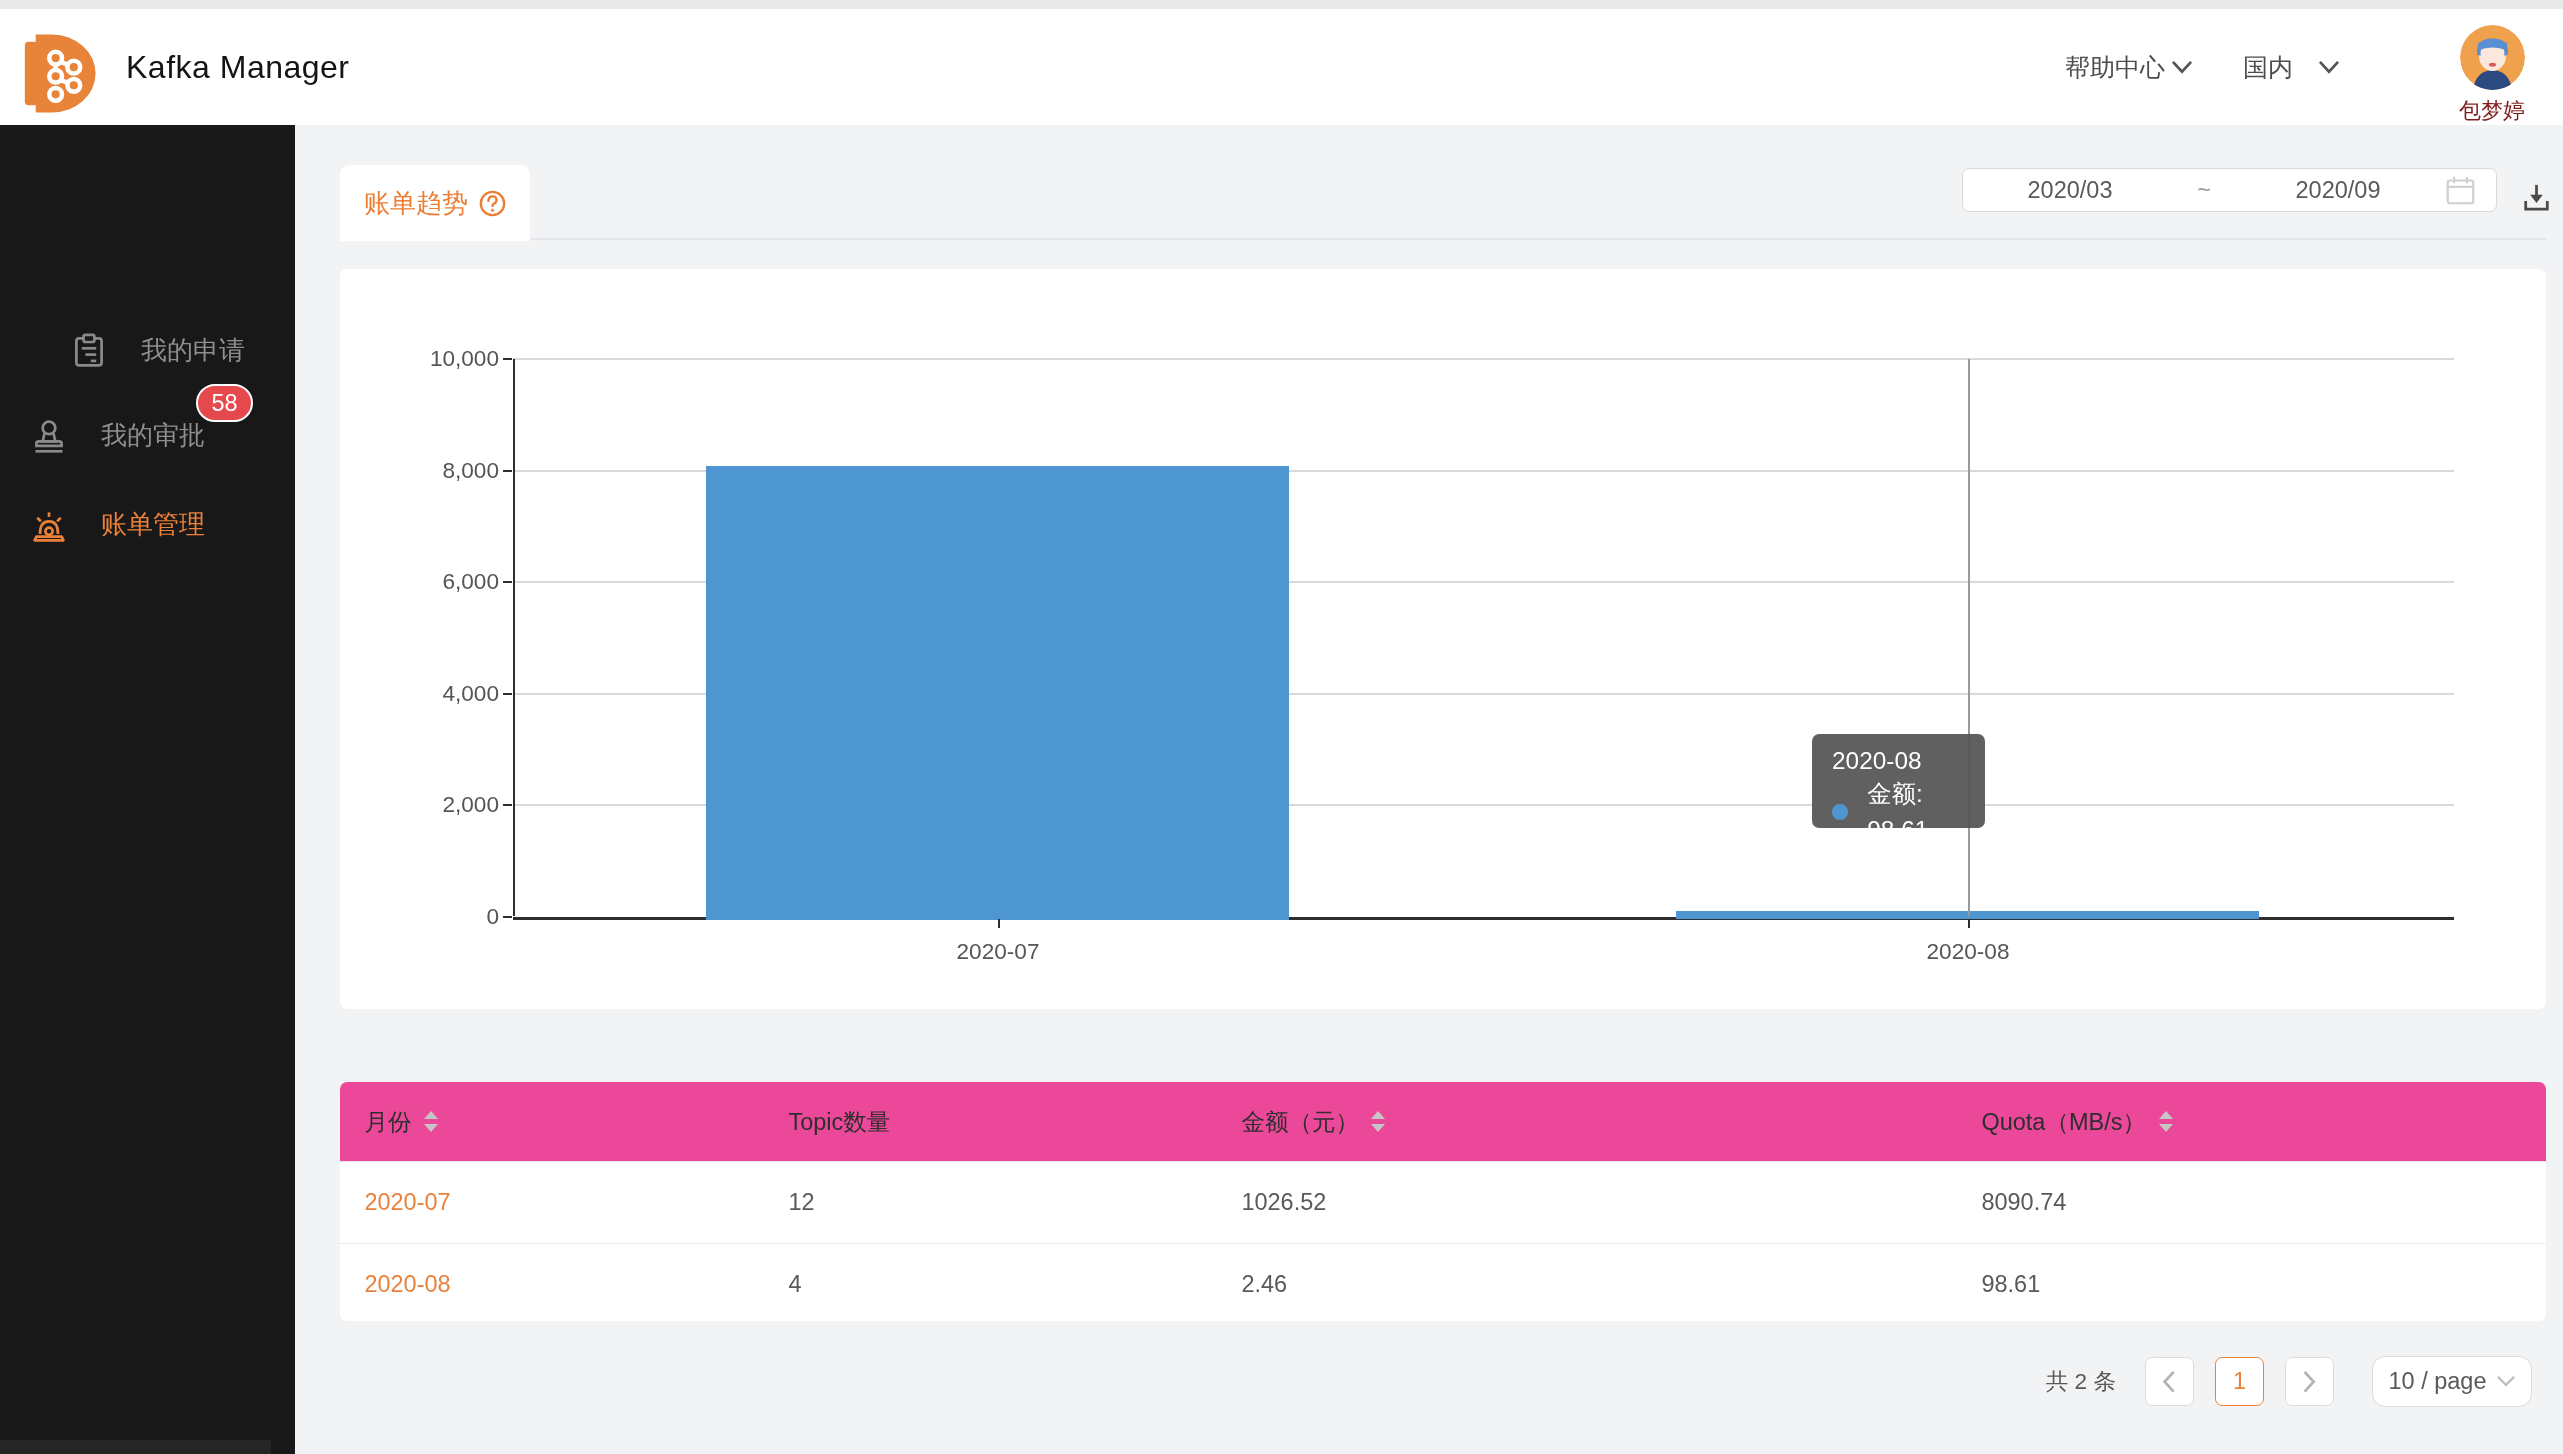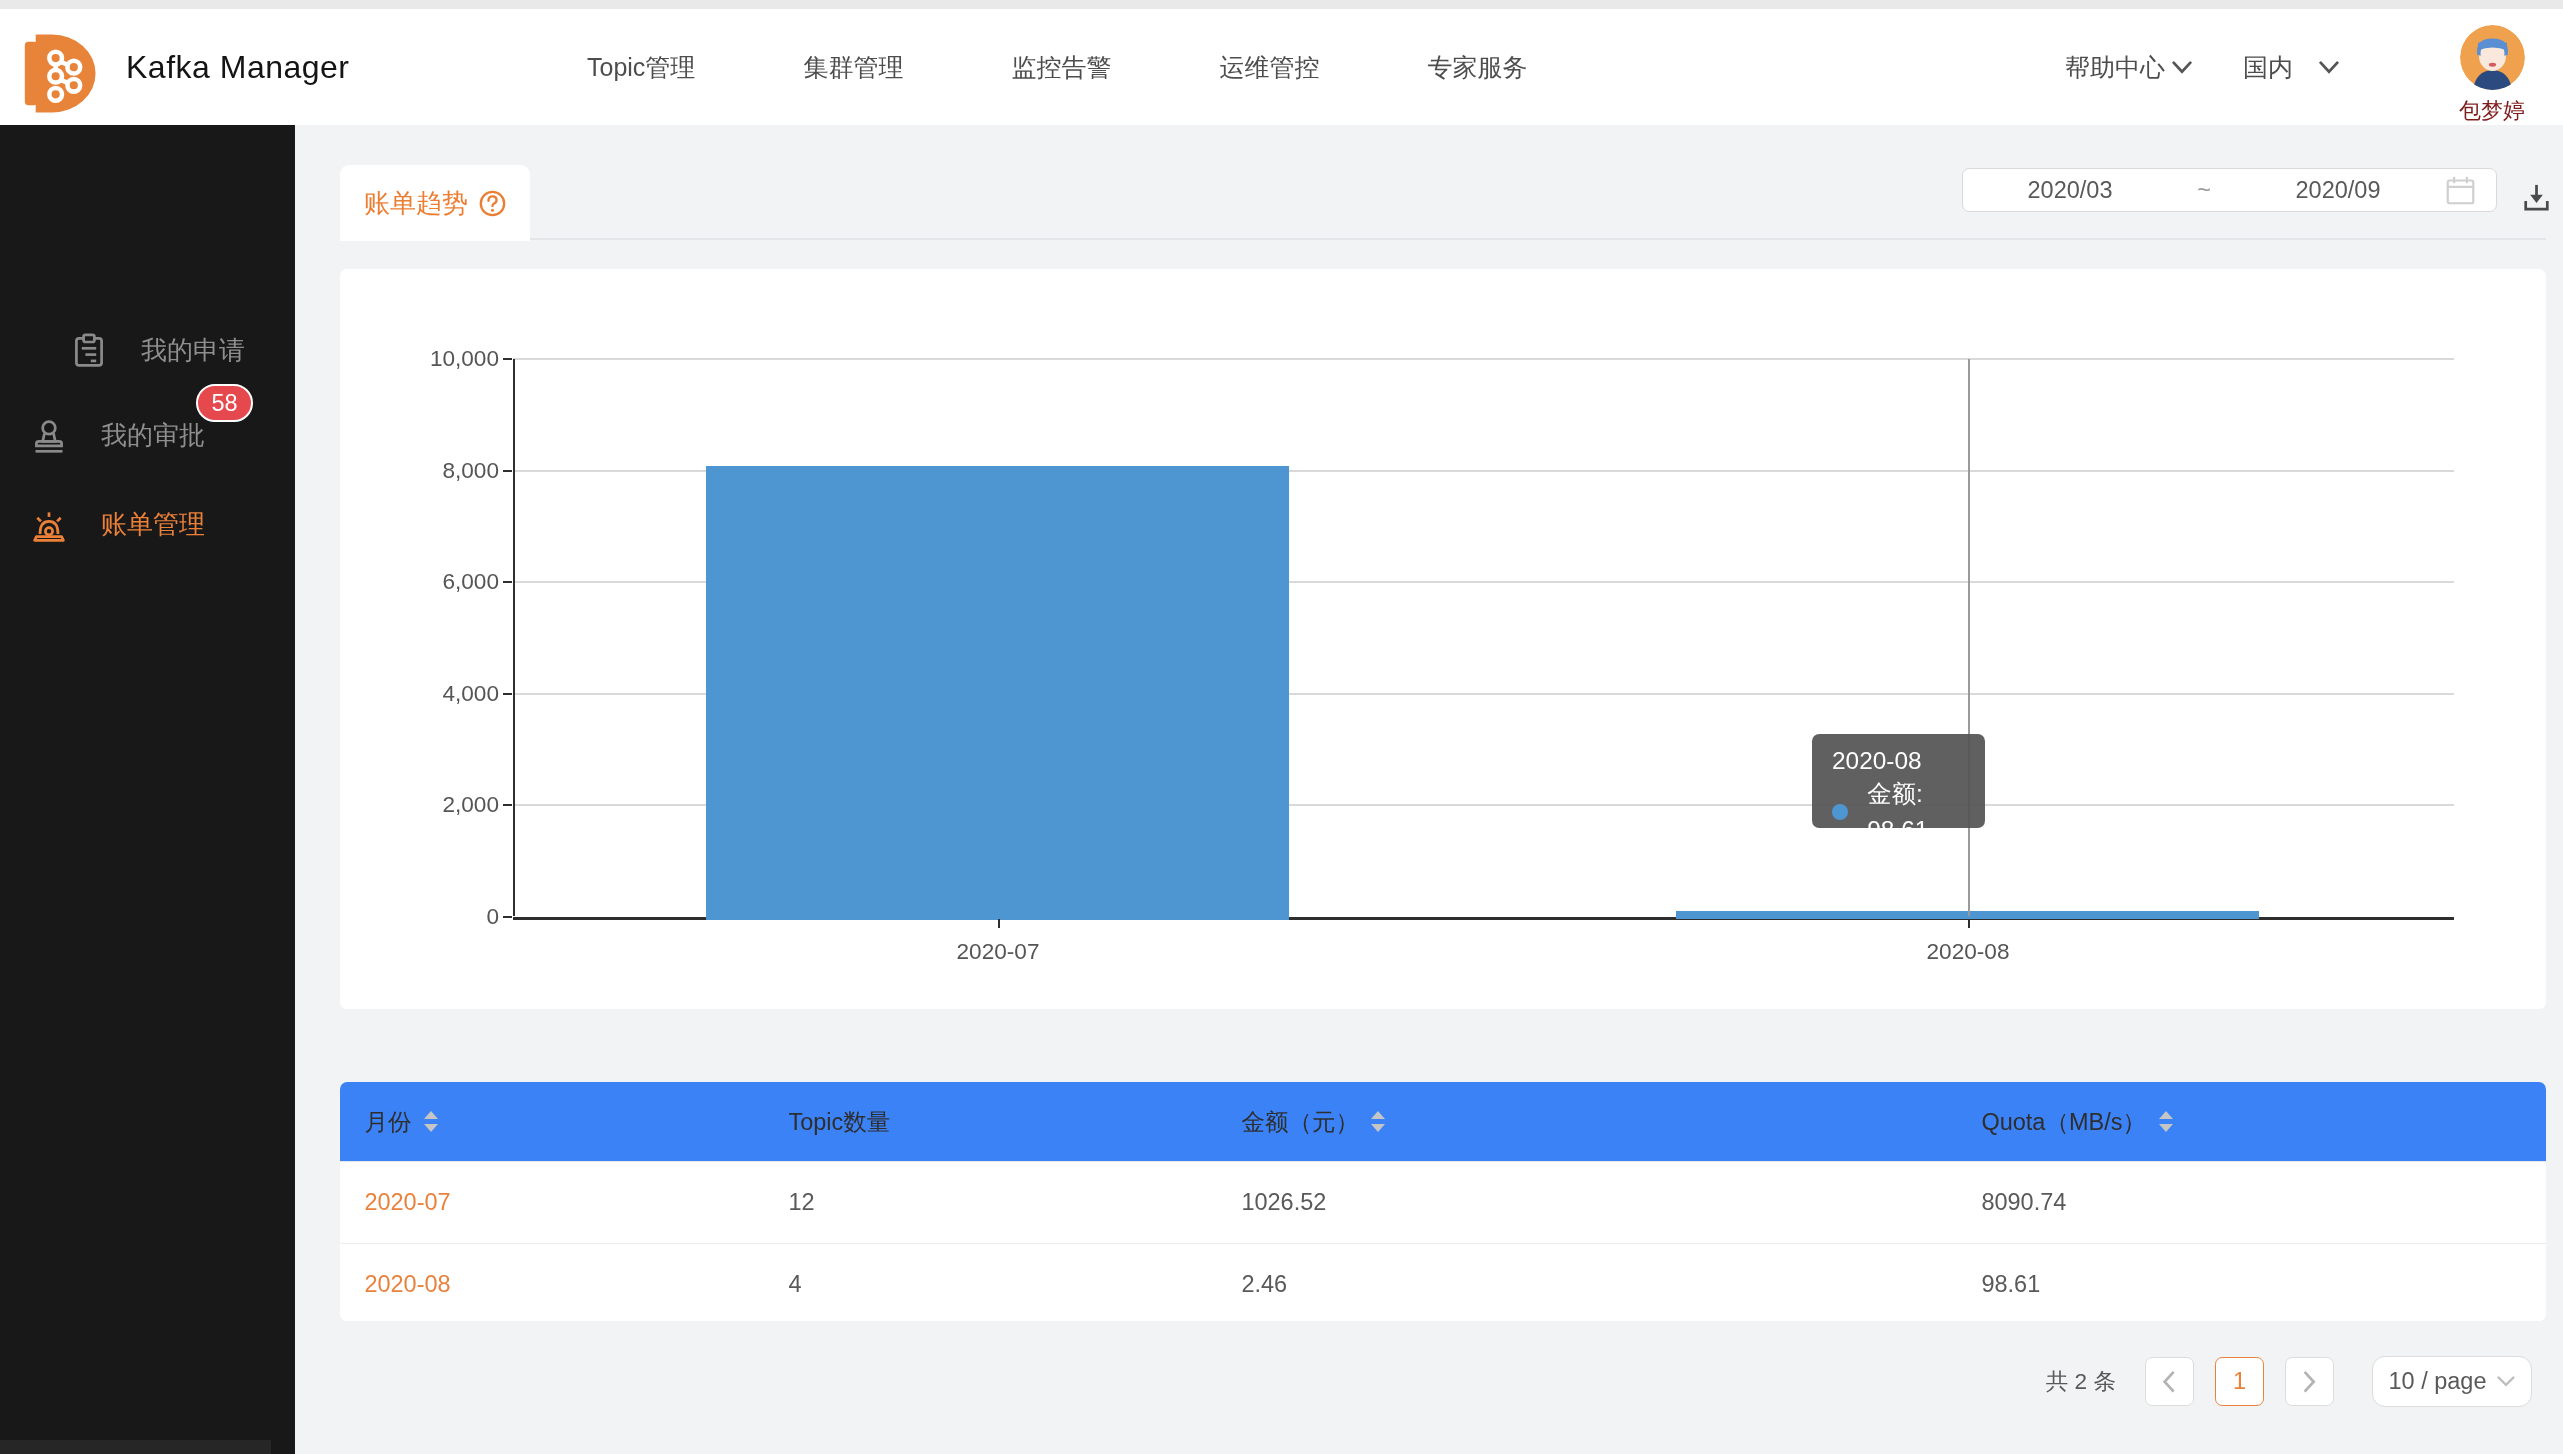--- a/index.html
+++ b/index.html
@@ -63,21 +63,21 @@
        background:rgba(84,84,84,.93);border-radius:7.2px;color:#fff;box-sizing:border-box;
        padding:11px 0 0 20px;z-index:5;}
   #chart-tooltip .tt1{font-size:24.4px;line-height:31px;}
   #chart-tooltip .tt2{font-size:24.4px;line-height:36px;display:flex;align-items:center;gap:19px;}
   #chart-tooltip .dot{width:16.3px;height:16.3px;border-radius:50%;background:#4D96D2;flex:0 0 auto;}
 
   
   #table-card{left:340px;top:1082px;width:2206px;height:239px;background:#fff;border-radius:7.2px;overflow:hidden;}
   .trow{display:grid;grid-template-columns:424px 453px 740px 1fr;align-items:center;
        padding-left:24.4px;box-sizing:border-box;}
-  #thead{height:80px;background:#3b82f6;border-bottom:1.8px solid #e6e6e6;}
+  #thead{height:80px;background:#ec4899;border-bottom:1.8px solid #e6e6e6;}
   .th{display:flex;align-items:center;gap:12.6px;font-size:23.5px;color:#2e2e2e;}
   .sorter{display:flex;flex-direction:column;gap:4.5px;cursor:pointer;}
   .car-up{width:0;height:0;border-left:7.2px solid transparent;border-right:7.2px solid transparent;border-bottom:8.1px solid #c5c5c5;}
   .car-dn{width:0;height:0;border-left:7.2px solid transparent;border-right:7.2px solid transparent;border-top:8.1px solid #c5c5c5;}
   .tr{height:81px;font-size:23.5px;color:#595959;background:#fff;}
   .tr + .tr{border-top:1.8px solid #ececec;}
   .month-link{color:#E8823D;cursor:pointer;}
 
   
   #pager{left:0;top:1356px;width:2532px;display:flex;align-items:center;justify-content:flex-end;}
@@ -109,27 +109,20 @@
           <circle cx="36" cy="72" r="7"></circle>
           <circle cx="56" cy="42" r="7"></circle>
           <circle cx="56" cy="62" r="7"></circle>
           <line x1="41" y1="36" x2="51" y2="40"></line>
           <line x1="41" y1="56" x2="51" y2="60"></line>
           <line x1="36" y1="39" x2="36" y2="45"></line>
         </g>
       </svg>
     </div>
     <div class="abs" id="brand-title">Kafka Manager</div>
-    <div class="abs" id="nav-menu">
-        <div class="nav-item">Topic管理</div>
-        <div class="nav-item">集群管理</div>
-        <div class="nav-item">监控告警</div>
-        <div class="nav-item">运维管控</div>
-        <div class="nav-item">专家服务</div>
-      </div>
     <div class="abs" id="help-center">
       <span>帮助中心</span>
       <svg class="chev-down" viewBox="0 0 24 16">
           <polyline points="2,2 12,13 22,2" fill="none" stroke="#555" stroke-width="3"></polyline>
         </svg>
     </div>
     <div class="abs" id="region-switch">
       <span>国内</span>
       <svg class="chev-down" viewBox="0 0 24 16">
           <polyline points="2,2 12,13 22,2" fill="none" stroke="#555" stroke-width="3"></polyline>

